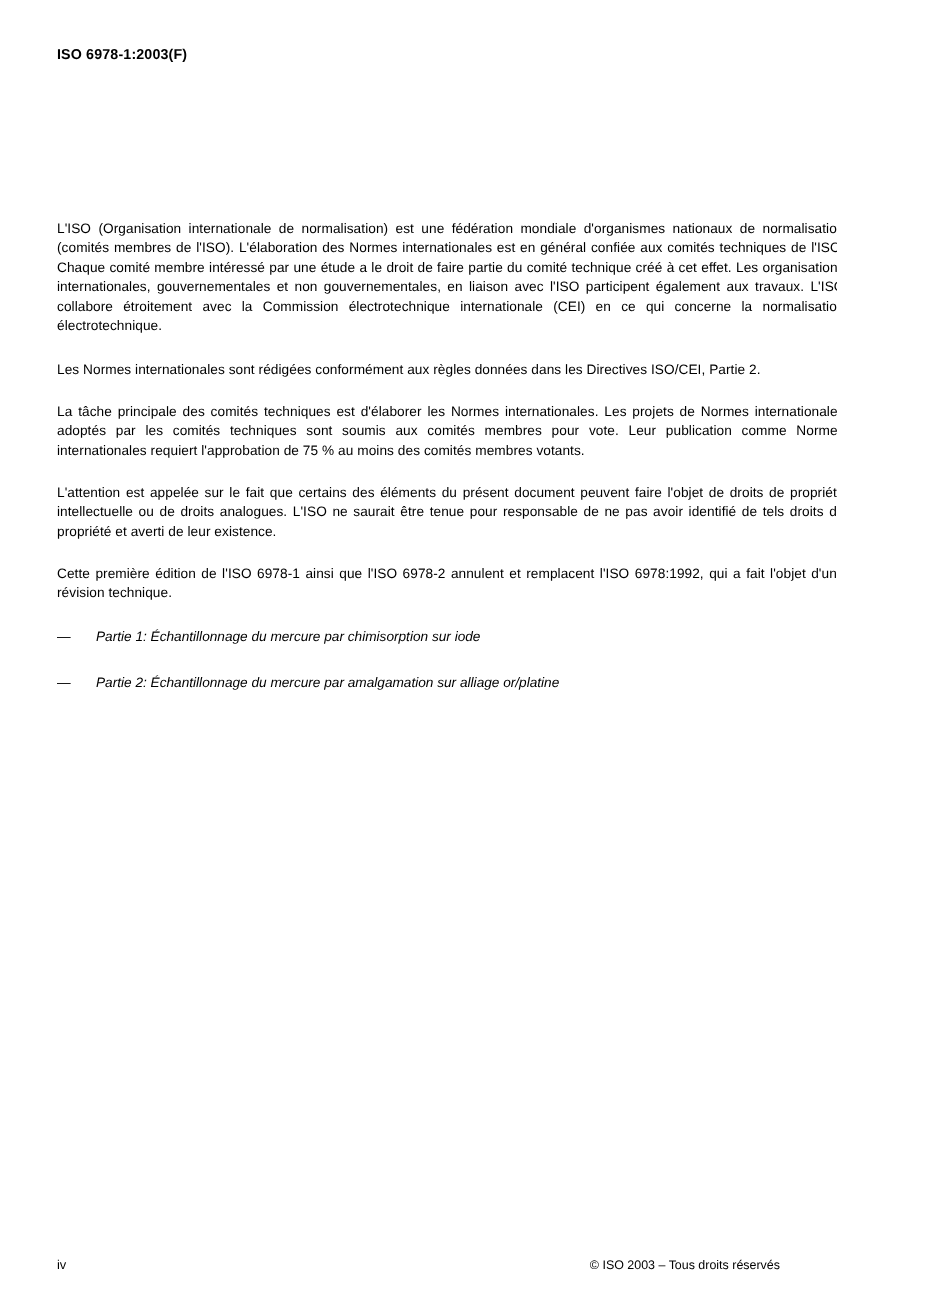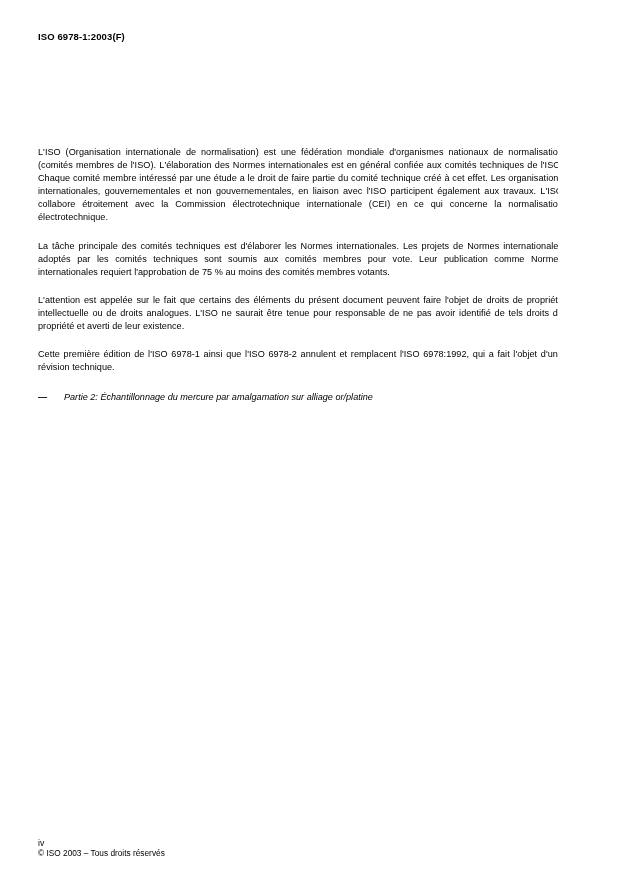--- a/index.html
+++ b/index.html
@@ -89,21 +89,20 @@
   
   .page-footer {
     position: absolute;
     left: 38px;
     right: 38px;
     top: 838px;
     font-size: 8.3px;
     display: flex;
     justify-content: space-between;
     align-items: baseline;
-    flex-direction: column;
   }
   .footer-page-number {
     font-size: 8.6px;
   }
   .footer-copyright {
     font-size: 8.3px;
   }
 </style>
 </head>
 <body>
@@ -112,32 +111,34 @@
 
   <div class="page-header">
     <span>ISO 6978-1:2003(F)</span>
   </div>
 
   <div class="content">
 
 
     <p class="para">L'ISO (Organisation internationale de normalisation) est une fédération mondiale d'organismes nationaux de normalisation (comités membres de l'ISO). L'élaboration des Normes internationales est en général confiée aux comités techniques de l'ISO. Chaque comité membre intéressé par une étude a le droit de faire partie du comité technique créé à cet effet. Les organisations internationales, gouvernementales et non gouvernementales, en liaison avec l'ISO participent également aux travaux. L'ISO collabore étroitement avec la Commission électrotechnique internationale (CEI) en ce qui concerne la normalisation électrotechnique.</p>
 
+    <p class="para">Les Normes internationales sont rédigées conformément aux règles données dans les Directives ISO/CEI, Partie 2.</p>
 
     <p class="para">La tâche principale des comités techniques est d'élaborer les Normes internationales. Les projets de Normes internationales adoptés par les comités techniques sont soumis aux comités membres pour vote. Leur publication comme Normes internationales requiert l'approbation de 75 % au moins des comités membres votants.</p>
 
     <p class="para">L'attention est appelée sur le fait que certains des éléments du présent document peuvent faire l'objet de droits de propriété intellectuelle ou de droits analogues. L'ISO ne saurait être tenue pour responsable de ne pas avoir identifié de tels droits de propriété et averti de leur existence.</p>
 
 
     <p class="para">Cette première édition de l'ISO 6978-1 ainsi que l'ISO 6978-2 annulent et remplacent l'ISO 6978:1992, qui a fait l'objet d'une révision technique.</p>
 
 
     <ul class="part-list">
       <li class="part-item">
         <span class="part-dash">—</span>
+        <span>Partie 1: Échantillonnage du mercure par chimisorption sur iode</span>
       </li>
       <li class="part-item">
         <span class="part-dash">—</span>
         <span>Partie 2: Échantillonnage du mercure par amalgamation sur alliage or/platine</span>
       </li>
     </ul>
 
   </div>
 
   <div class="page-footer">

